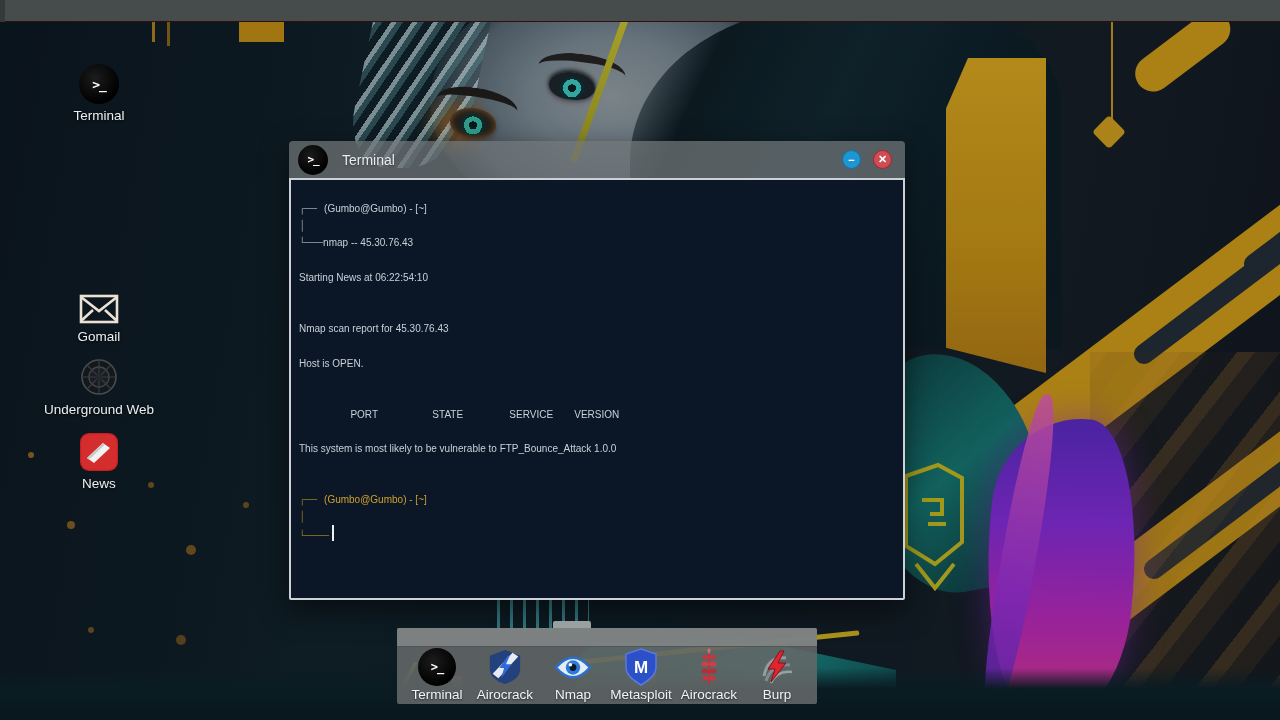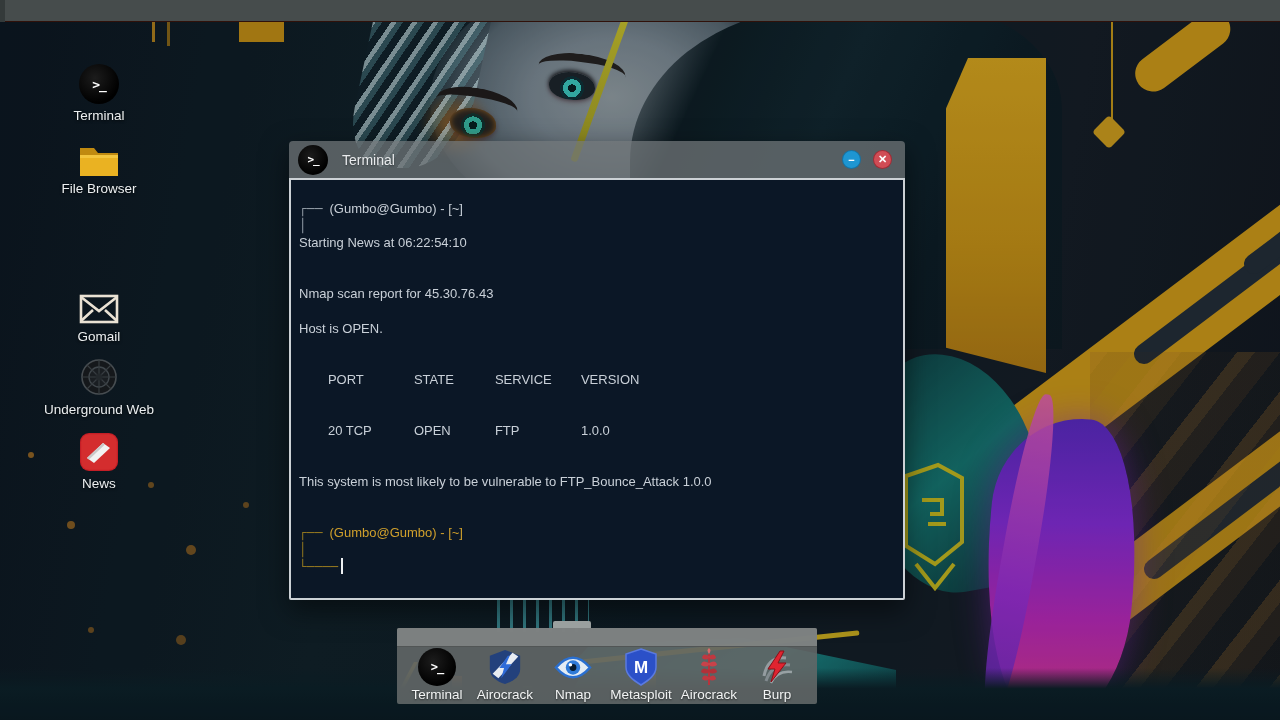--- a/index.html
+++ b/index.html
@@ -97,28 +97,28 @@
   .titlebar{position:absolute;left:0;top:0;width:100%;height:37px;border-radius:4px 4px 0 0;
             background:rgba(112,117,120,.74);display:flex;align-items:center;}
   .titlebar .term-circle{margin-left:9px;}
   .title-text{margin-left:14px;font-size:14px;color:#e9ebed;text-shadow:0 1px 2px rgba(0,0,0,.4);}
   .winbtn{position:absolute;top:9px;width:19px;height:19px;border-radius:50%;display:flex;
           align-items:center;justify-content:center;font-size:11px;font-weight:bold;color:#fff;cursor:pointer;}
   .btn-min{right:44px;background:#1e96d2;border:1px solid rgba(10,80,120,.5);box-sizing:border-box;}
   .btn-close{right:13px;background:#d04c55;border:1px solid rgba(140,30,40,.7);box-sizing:border-box;}
   .term-body{position:absolute;left:0;top:37px;width:100%;height:422px;box-sizing:border-box;
              background:#0b1726;border:2px solid #ccd1d5;border-radius:0 0 2px 2px;
-             padding:20px 0 0 8px;overflow:hidden;font-size:13px;color:#c9d0d8;line-height:17px;}
+             padding:20px 0 0 8px;overflow:hidden;font-size:10px;color:#c9d0d8;line-height:17px;}
   .trow{white-space:pre;}
   .art{font-family:"DejaVu Sans Mono",monospace;color:#8e98a2;}
   .art-sp{margin-right:7px;}
   .gold .art{color:#8f741f;}
   .gold-text{color:#d0a02c;}
   .mb18{margin-bottom:18px;} .mb17{margin-bottom:17px;} .mb34{margin-bottom:34px;}
-  .col{display:inline-block;} .col0{width:86px;} .col1{width:81px;} .col2{width:86px;}
+  .col{display:inline-block;text-align:center;} .col0{width:86px;} .col1{width:81px;} .col2{width:86px;}
   .cursor{display:inline-block;width:2px;height:16px;background:#edf0f2;vertical-align:text-bottom;
           margin-left:3px;animation:blink 1.2s steps(1) infinite;}
   @keyframes blink{50%{opacity:0;}}
 
   
   .dock{left:397px;top:628px;width:420px;height:76px;z-index:30;border-radius:2px;
         background:rgba(98,103,103,.9);}
   .dock-strip{position:absolute;left:0;top:0;width:100%;height:19px;border-radius:2px 2px 0 0;
               background:rgba(130,134,134,.85);border-bottom:1px solid rgba(58,62,62,.65);box-sizing:border-box;}
   .dock-handle{position:absolute;left:156px;top:-7px;width:38px;height:7px;background:#9aa09f;border-radius:2px 2px 0 0;}
@@ -182,30 +182,20 @@
 
   <div class="abs desk-item" style="left:37px;top:62px;">
     <div class="ic">
         <div class="term-circle tc-40">
       <span class="g">&gt;_</span>
         </div>
       </div>
     <div class="desk-label">Terminal</div>
   </div>
 
-  <div class="abs desk-item" style="left:37px;top:135px;">
-    <div class="ic">
-        <svg width="42" height="34" viewBox="0 0 42 34">
-      <path d="M2 5 h14 l4 5 h20 v23 H2 Z" fill="#c08a10"></path>
-      <path d="M2 12 h38 v21 H2 Z" fill="#eab222"></path>
-      <path d="M2 12 h38 v3 H2 Z" fill="#f3c53e"></path>
-    </svg>
-      </div>
-    <div class="desk-label">File Browser</div>
-  </div>
 
 
   <div class="abs desk-item" style="left:37px;top:283px;">
     <div class="ic">
         <svg width="42" height="32" viewBox="0 0 42 32">
       <rect x="3" y="3" width="36" height="26" fill="none" stroke="#eae2d4" stroke-width="2.6"></rect>
       <path d="M3 4 L21 18 L39 4" fill="none" stroke="#eae2d4" stroke-width="2.6"></path>
       <path d="M3 28 L15 17 M39 28 L27 17" fill="none" stroke="#eae2d4" stroke-width="2.6"></path>
     </svg>
       </div>
@@ -243,30 +233,28 @@
         <span class="g">&gt;_</span>
       </div>
       <span class="title-text">Terminal</span>
       <span class="winbtn btn-min">−</span>
       <span class="winbtn btn-close">✕</span>
     </div>
 
     <div class="term-body">
       <div class="trow"><span class="art art-sp">┌──</span><span>(Gumbo@Gumbo) - [~]</span></div>
       <div class="trow"><span class="art">│</span></div>
+      <div class="trow mb18"><span class="art">└───</span><span>nmap -- 45.30.76.43</span></div>
 
       <div class="trow mb34">Starting News at 06:22:54:10</div>
       <div class="trow mb18">Nmap scan report for 45.30.76.43</div>
       <div class="trow mb17">Host is OPEN.</div>
 
       <div class="trow">
         <span class="col col0">PORT</span><span class="col col1">STATE</span><span class="col col2">SERVICE</span><span class="col">VERSION</span>
-      </div>
-      <div class="trow mb17">
-        <span class="col col0">20 TCP</span><span class="col col1">OPEN</span><span class="col col2">FTP</span><span class="col">1.0.0</span>
       </div>
 
       <div class="trow mb34">This system is most likely to be vulnerable to FTP_Bounce_Attack 1.0.0</div>
 
       <div class="gold">
         <div class="trow"><span class="art art-sp">┌──</span><span class="gold-text">(Gumbo@Gumbo) - [~]</span></div>
         <div class="trow"><span class="art">│</span></div>
         <div class="trow"><span class="art">└────</span><span class="cursor"></span></div>
       </div>
     </div>

